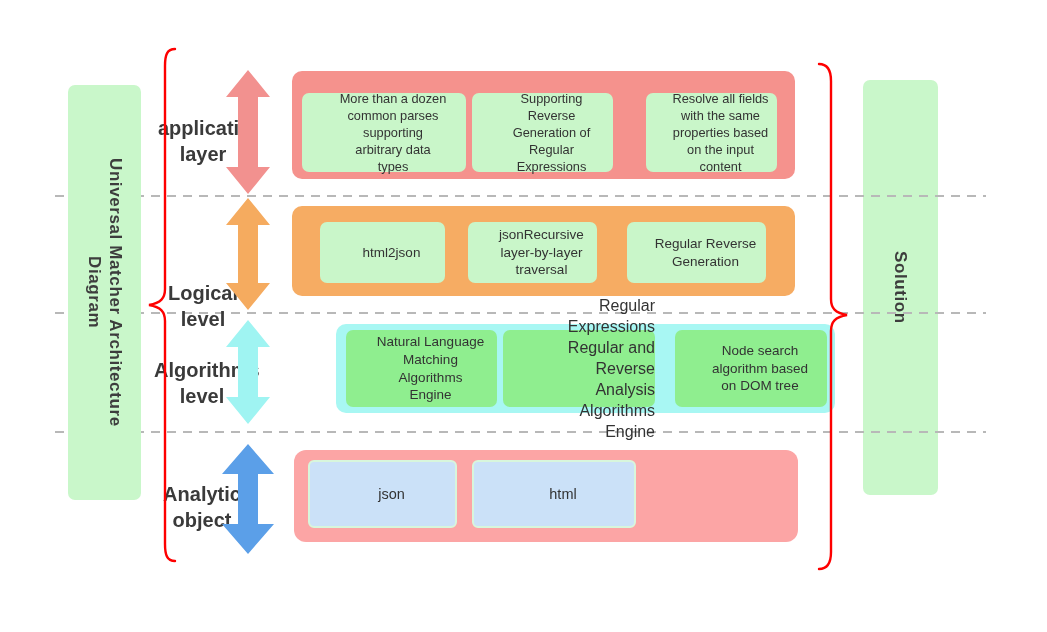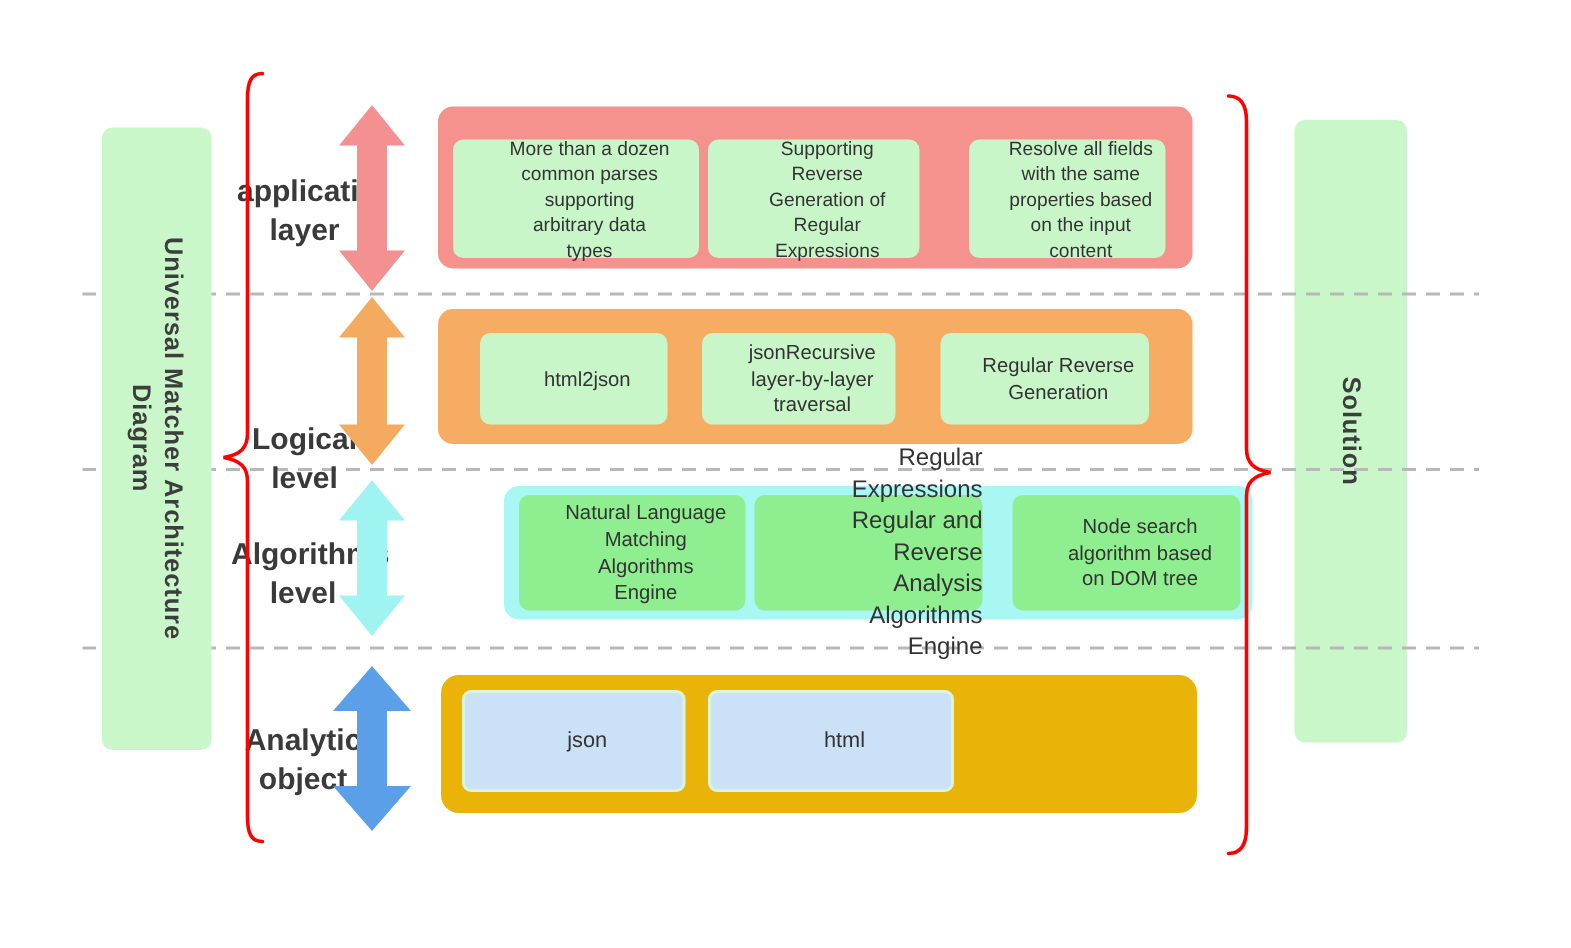--- a/index.html
+++ b/index.html
@@ -34,21 +34,21 @@
   .label-1{left:158px;top:237px;width:90px;margin-top:44px;}
   .label-2{left:154px;top:358px;width:96px;}
   .label-3{left:156px;top:482px;width:92px;text-align:center;}
   
   .arrow{position:absolute;z-index:2;}
   
   .band{position:absolute;z-index:2;border-radius:10px;}
   .band-0{left:292px;top:71px;width:503px;height:108px;background:#f5928d;}
   .band-1{left:292px;top:206px;width:503px;height:90px;background:#f6ac63;}
   .band-2{left:296px;top:324px;width:499px;height:89px;background:#a8f7f3;margin-left:40px;}
-  .band-3{left:294px;top:450px;width:504px;height:92px;background:#eab308;border-radius:12px;}
+  .band-3{left:294px;top:450px;width:504px;height:92px;background:#fca5a5;border-radius:12px;}
   
   .layer-box{
     position:absolute;border-radius:7px;display:flex;align-items:center;justify-content:center;
     text-align:center;color:#333333;overflow:visible;
   }
   .band-0 .layer-box{background:#c9f6c9;top:22px;height:79px;font-size:12.8px;line-height:1.33;}
   .band-1 .layer-box{background:#c9f6c9;top:16px;height:61px;font-size:13.5px;line-height:1.3;}
   .band-2 .layer-box{background:#8fee8f;top:6px;height:77px;font-size:13.5px;line-height:1.3;}
   .band-3 .layer-box{background:#cbe1f8;border:2px solid #d8f6dc;top:10px;height:68px;
     font-size:14.5px;border-radius:6px;box-sizing:border-box;}

